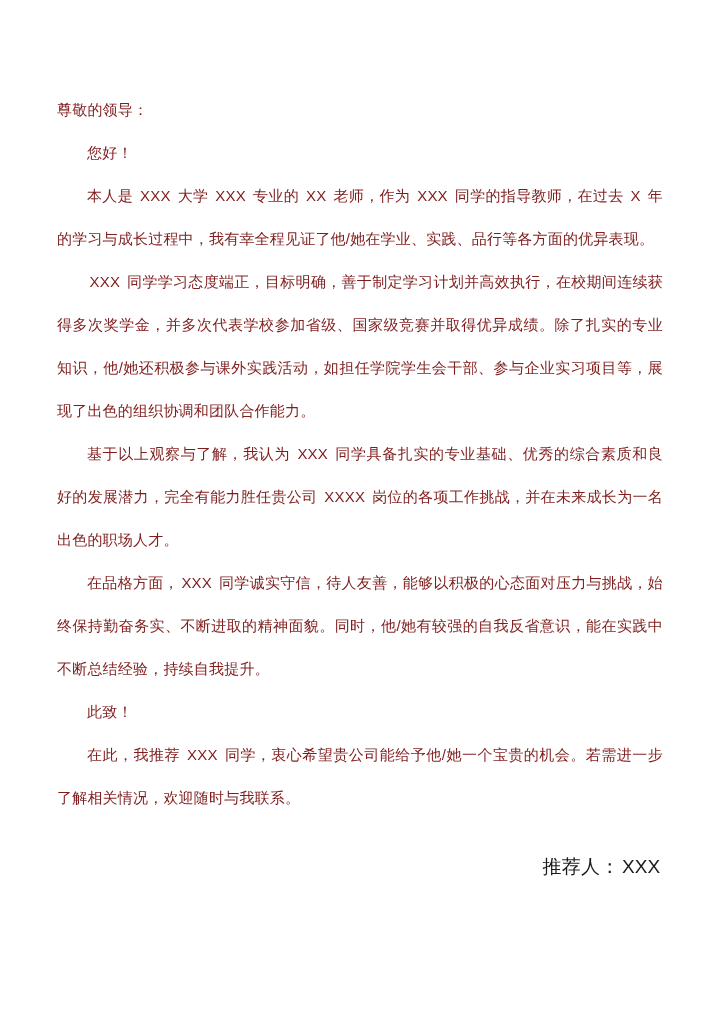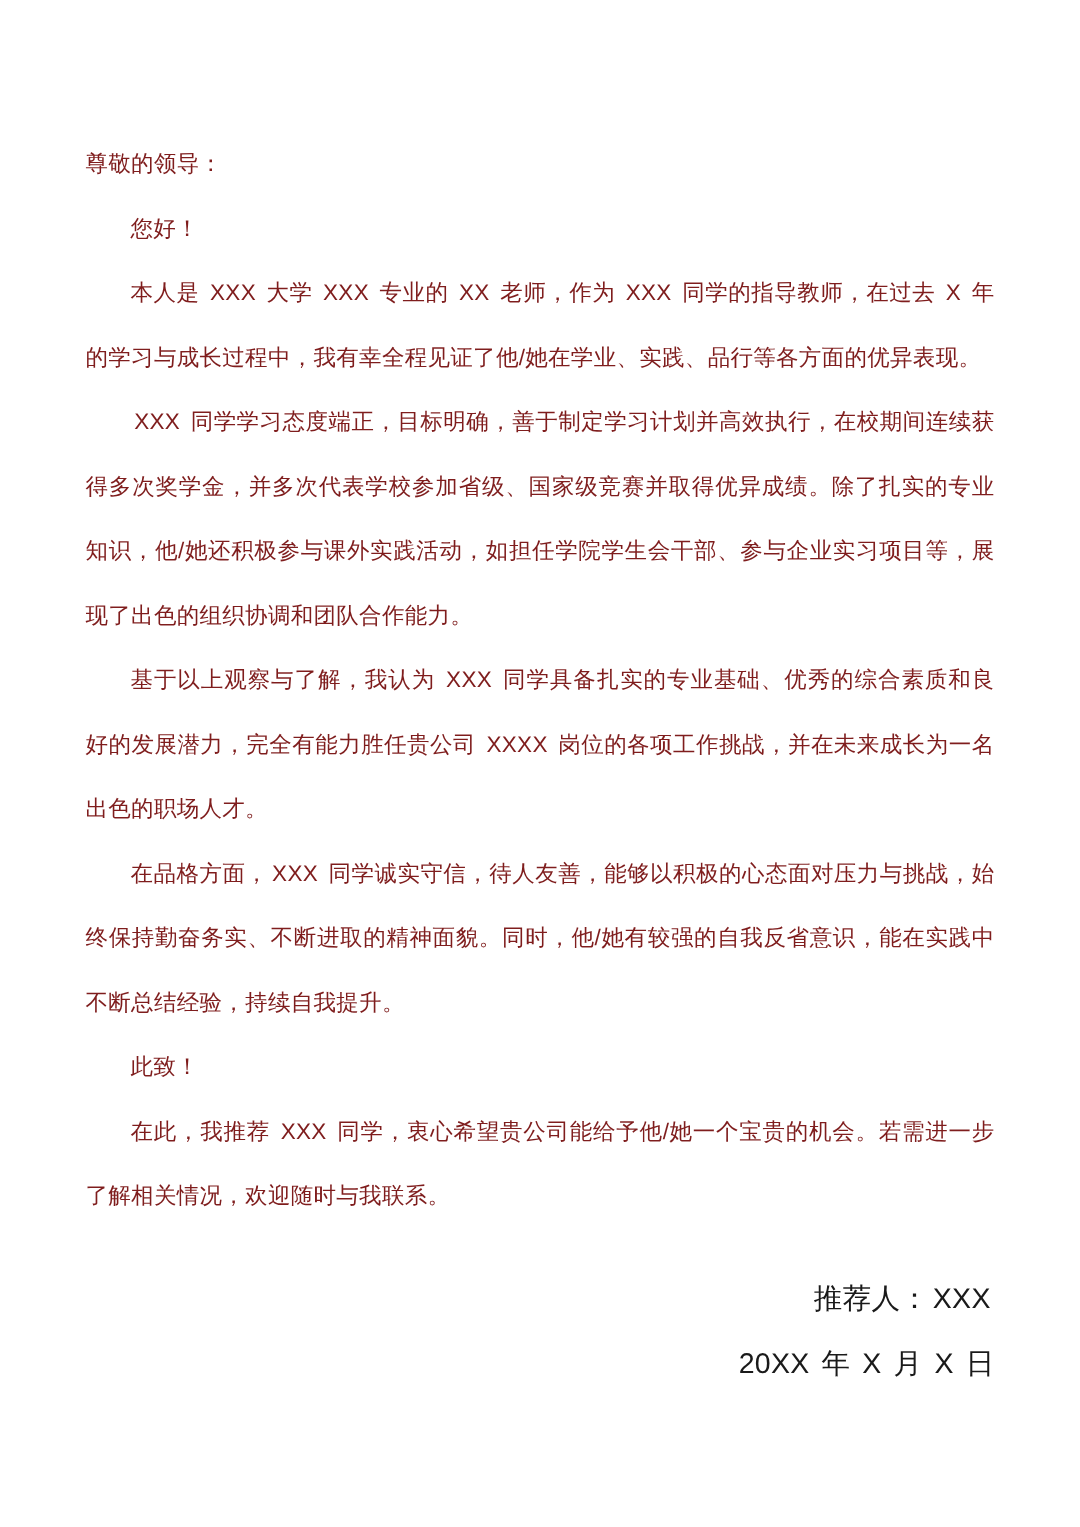--- a/index.html
+++ b/index.html
@@ -78,16 +78,15 @@
     <p class="para indent">在品格方面，<span class="lat">XXX</span> 同学诚实守信，待人友善，能够以积极的心态面对压力与挑战，始终保持勤奋务实、不断进取的精神面貌。同时，他/她有较强的自我反省意识，能在实践中不断总结经验，持续自我提升。</p>
 
     <p class="para indent">此致！</p>
 
     <p class="para indent">在此，我推荐 <span class="lat">XXX</span> 同学，衷心希望贵公司能给予他/她一个宝贵的机会。若需进一步了解相关情况，欢迎随时与我联系。</p>
 
   </div>
 
   <div class="sign-block">
     <div class="sign-line">推荐人：<span class="lat">XXX</span></div>
-    <div class="sign-line"><span class="lat">20XX</span> 年 <span class="lat">X</span> 月 <span class="lat">X</span> 日</div>
   </div>
 
 </div>
 
 </body></html>

